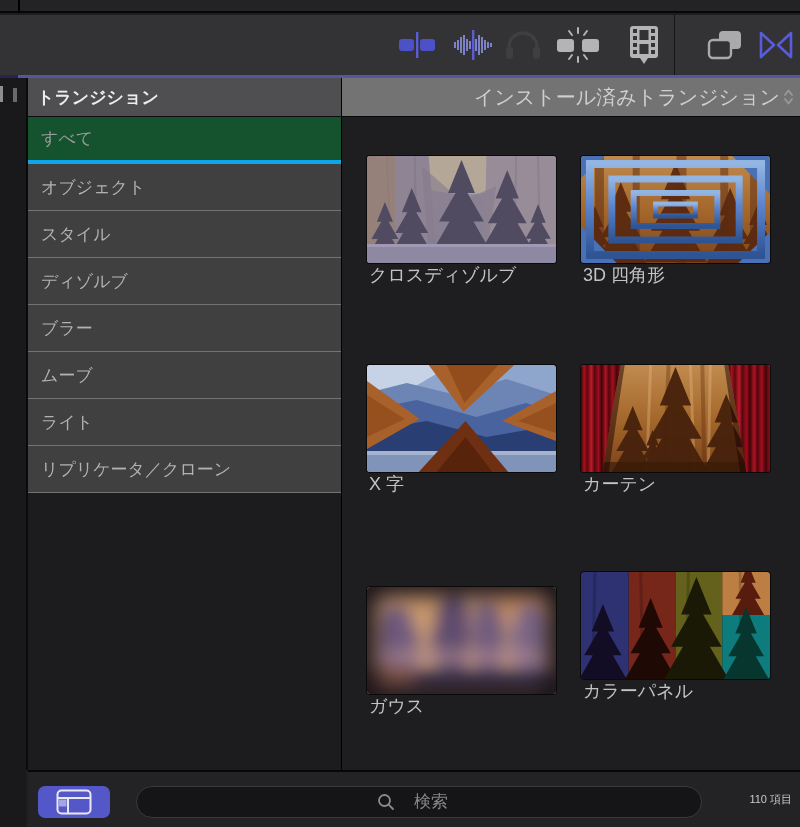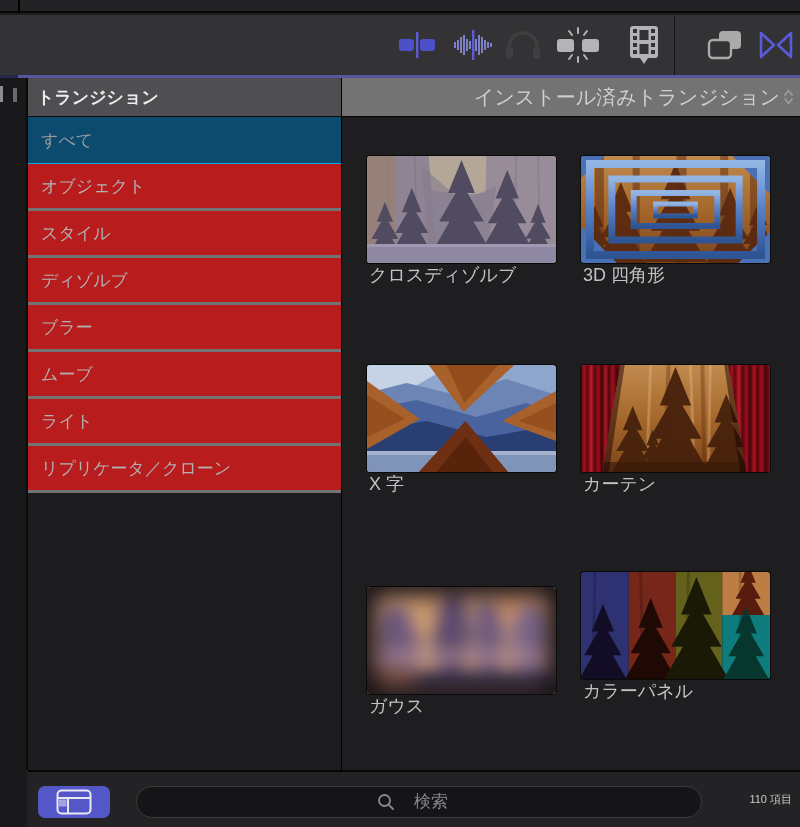--- a/index.html
+++ b/index.html
@@ -19,22 +19,22 @@
   .edgestrip{position:absolute;left:0;top:78px;width:26px;height:749px;background:#19191b;}
   .edgestrip .m1{position:absolute;left:0;top:8px;width:3px;height:16px;background:#8e8e90;}
   .edgestrip .m2{position:absolute;left:13px;top:10px;width:4px;height:14px;background:#6a6a6c;}
   .edgegap{position:absolute;left:26px;top:78px;width:2px;height:692px;background:#0a0a0b;}
 
   
   .sidebar{position:absolute;left:28px;top:78px;width:313px;height:692px;background:#1c1c1e;}
   .sidebar-header{height:39px;background:#4f4f52;color:#ecedee;font-size:17px;font-weight:bold;
     display:flex;align-items:center;padding-left:9px;border-bottom:1px solid #0d0d0e;}
   .siderow{height:47px;display:flex;align-items:center;padding-left:13px;font-size:17px;
-    color:#b2b2b4;border-bottom:3px solid #737373;background:#b91c1c;}
-  .siderow.selected{background:#0c4a6e;color:#9b9b9e;border-bottom:1px solid #0ea5e9;}
+    color:#b2b2b4;border-bottom:1px solid #737373;background:#404040;}
+  .siderow.selected{background:#14532d;color:#9b9b9e;border-bottom:4px solid #0ea5e9;}
   .sidebar-vdivider{position:absolute;left:341px;top:78px;width:1px;height:692px;background:#000;}
 
   
   .panel{position:absolute;left:342px;top:78px;width:458px;height:692px;background:#1e1e20;}
   .panel-header{height:39px;display:flex;align-items:center;justify-content:flex-end;gap:2px;
     padding-right:5px;color:#cfcfd2;font-size:20px;border-bottom:1px solid #050506;background:#737373;}
   .grid{position:absolute;left:0;top:39px;width:458px;height:653px;}
   .cell{position:absolute;width:189px;}
   .thumb{width:189px;height:107px;border-radius:3px;overflow:hidden;position:relative;
     box-shadow:0 0 0 1px rgba(0,0,0,.65);background:#000;}

